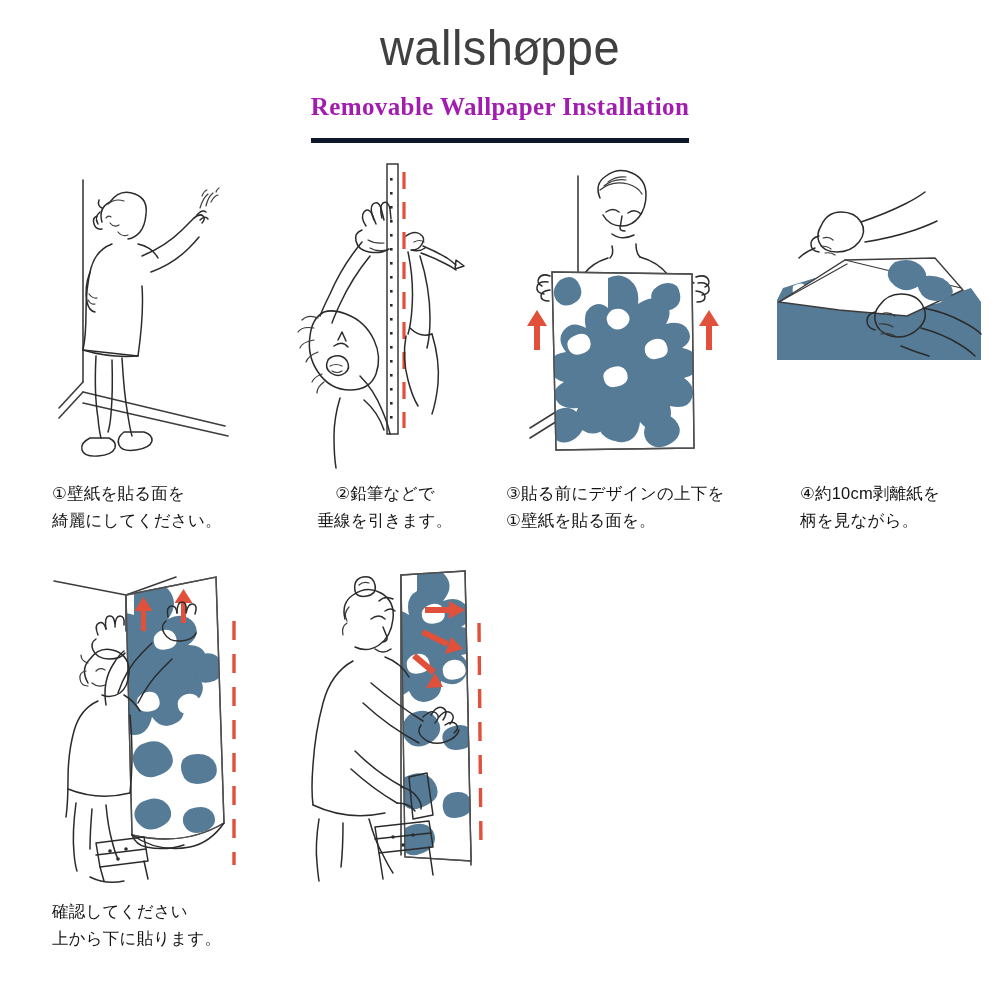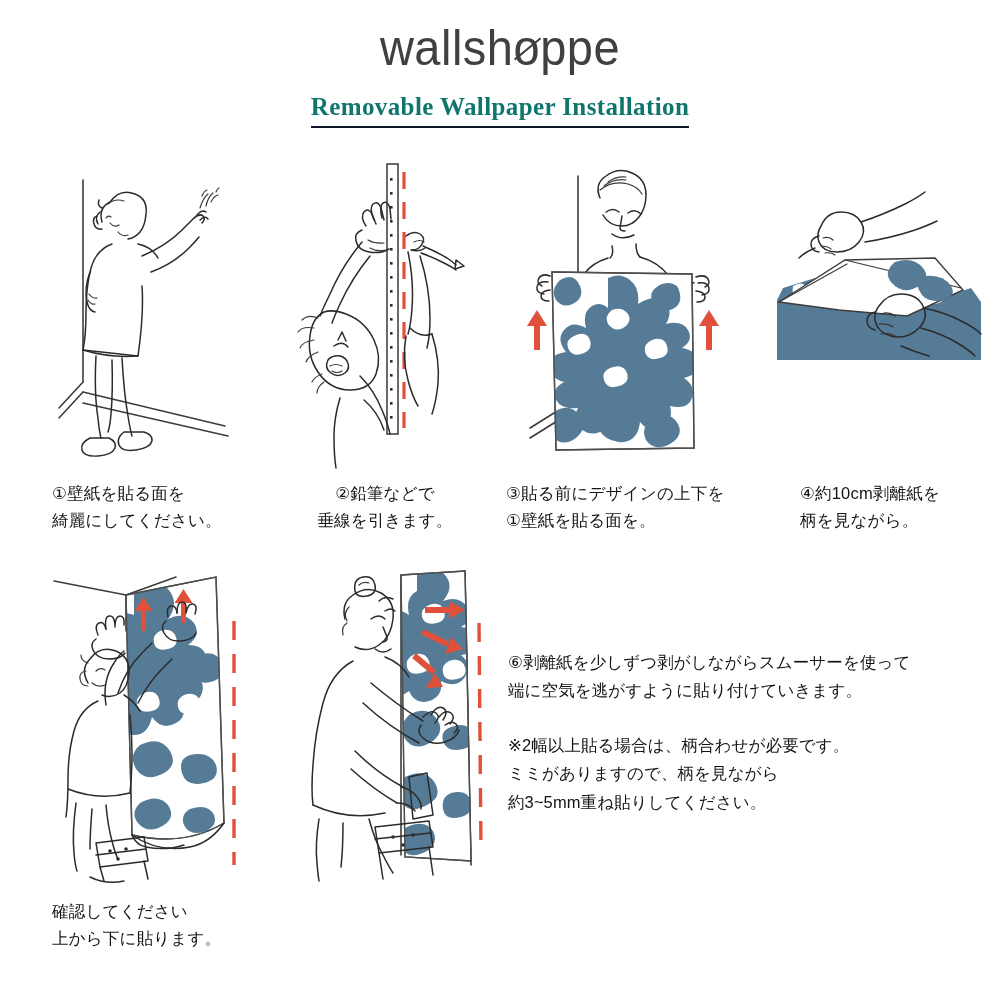--- a/index.html
+++ b/index.html
@@ -51,23 +51,23 @@
     width: 100%;
     text-align: center;
     margin-top: 22px;
   }
   .doc-title {
     display: inline-block;
     font-family: "Liberation Serif", "DejaVu Serif", serif;
     font-size: 25px;
     font-weight: bold;
     letter-spacing: 0.4px;
-    color: #0f766e;
-    border-bottom: 2px solid #0f172a;
-    padding-bottom: 5px;
+    color: #a21caf;
+    border-bottom: 5px solid #0f172a;
+    padding-bottom: 17px;
   }
 
   
   .row-one {
     position: absolute;
     top: 160px;
     left: 0;
     width: 1000px;
     height: 315px;
   }
@@ -562,18 +562,13 @@
       <circle cx="120" cy="270" r="1.8" fill="#2b2b2b"></circle>
       <circle cx="110" cy="280" r="1.8" fill="#2b2b2b"></circle>
     </svg>
   </div>
 </div>
 
 <div class="c5">確認してください
 上から下に貼ります。</div>
 
 <div class="textblock">
-  <div class="t-main">⑥剥離紙を少しずつ剥がしながらスムーサーを使って
-端に空気を逃がすように貼り付けていきます。</div>
-  <div class="t-note">※2幅以上貼る場合は、柄合わせが必要です。
-ミミがありますので、柄を見ながら
-約3~5mm重ね貼りしてください。</div>
 </div>
 
 </body></html>

